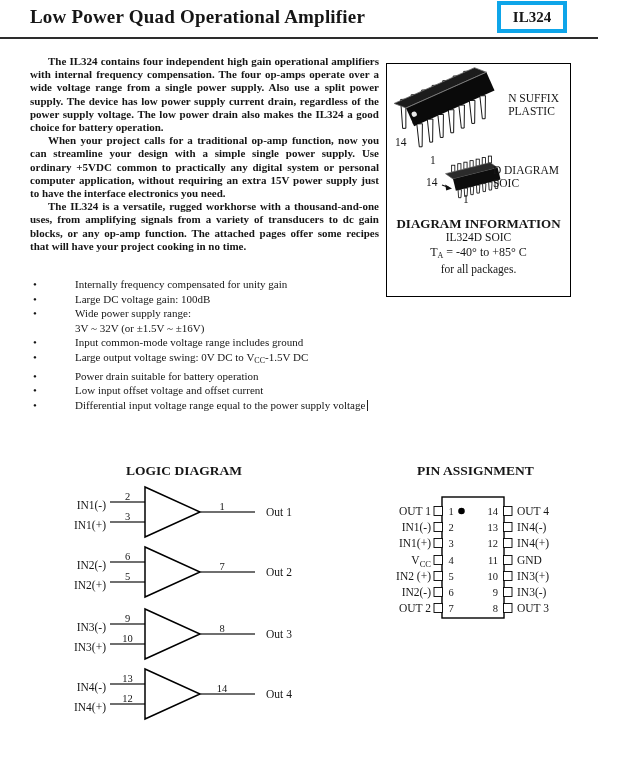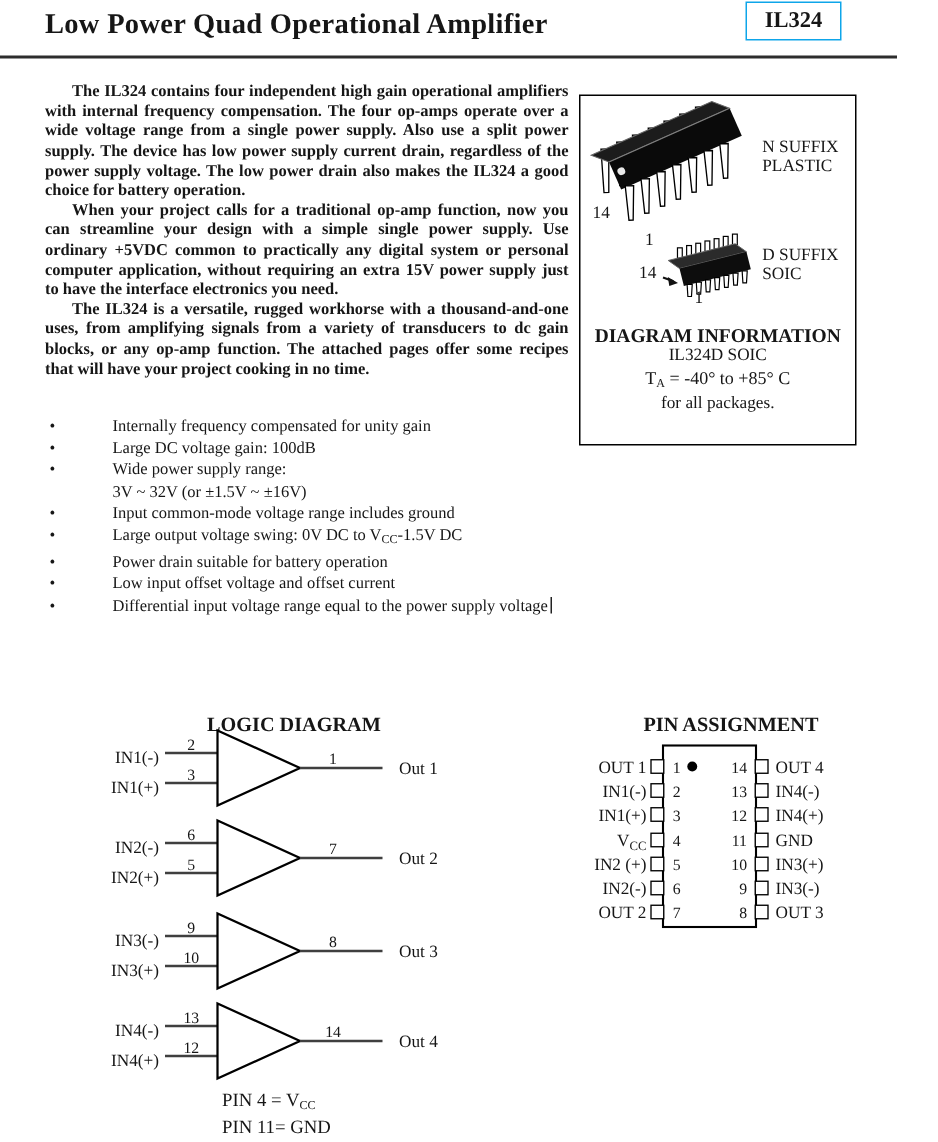--- a/index.html
+++ b/index.html
@@ -3,21 +3,21 @@
 <meta charset="utf-8">
 <style>
   html,body { margin:0; padding:0; background:#fff; }
   .page {
     position:relative; width:598px; height:761px; background:#ffffff;
     font-family:"Liberation Serif","DejaVu Serif",serif; color:#161616;
     overflow:hidden;
   }
   
   .doc-title { position:absolute; left:30px; top:6px; margin:0; font-size:19px; font-weight:bold; letter-spacing:0.2px; }
-  .part-box { position:absolute; left:497px; top:1px; width:62px; height:24px; border:1px solid #0ea5e9;
+  .part-box { position:absolute; left:497px; top:1px; width:62px; height:24px; border:4px solid #0ea5e9;
               text-align:center; line-height:24px; font-size:15px; font-weight:bold; }
   .title-rule { position:absolute; left:0; top:37px; width:625px; height:2px; background:#2d2d2d; }
   
   .description { position:absolute; left:30px; top:55px; width:349px; }
   .description p { margin:0; font-size:11px; line-height:13.2px; text-align:justify; text-indent:18px;font-weight:bold; }
   
   .features { position:absolute; left:30px; top:277px; width:365px; font-size:11px; }
   .feat { position:relative; padding-left:45px; line-height:14.6px; }
   .feat .bullet { position:absolute; left:3px; top:0; }
   .feat-cont { padding-left:45px; line-height:14.6px; }
@@ -31,21 +31,21 @@
   .pkg-label { position:absolute; right:11px; text-align:left; font-size:11.5px; line-height:13px; }
   .pkg-n { top:28px; }
   .pkg-d { top:100px; }
   .pkg-pin-num { position:absolute; font-size:11.5px; }
   .ordering { position:absolute; left:0; right:0; top:153px; text-align:center; }
   .ordering h3 { margin:0; font-size:13px; font-weight:bold; line-height:14px; }
   .ordering .ord-line { font-size:11.5px; line-height:12.8px; }
   .ordering .temp-line { font-size:12px; line-height:15px; margin-top:1px; }
   .ordering .temp-note { font-size:11.5px; line-height:12.5px; }
   
-  .sec-heading { position:absolute; margin:16px; font-size:13.5px; font-weight:bold; }
+  .sec-heading { position:absolute; margin:4px; font-size:13.5px; font-weight:bold; }
   .ld-heading { left:122px; top:459px; }
   .pa-heading { left:413px; top:459px; }
   
   text { font-family:"Liberation Serif","DejaVu Serif",serif; fill:#161616; }
   .wire { stroke:#3f3f3f; stroke-width:1.6; }
   .tri  { fill:#ffffff; stroke:#000; stroke-width:1.5; }
   .pinnum { font-size:10.5px; }
   .siglabel { font-size:11.5px; }
   .outlabel { font-size:11.5px; }
   .dipnum { font-size:10.5px; }
@@ -190,21 +190,21 @@
         </g>
         <line x1="55" y1="121" x2="62" y2="123.5" stroke="#111" stroke-width="1.3"></line>
         <polygon points="65,124.6 58.2,120.6 59.2,126.6" fill="#111"></polygon>
       </g>
     </svg>
     <div class="pkg-label pkg-n">
       <div>N SUFFIX</div>
       <div>PLASTIC</div>
     </div>
     <div class="pkg-label pkg-d">
-      <div>D SUFFIX</div>
+      <div>D DIAGRAM</div>
       <div>SOIC</div>
     </div>
     <div class="pkg-pin-num" style="left:8px; top:72px;">14</div>
     <div class="pkg-pin-num" style="left:43px; top:90px;">1</div>
     <div class="pkg-pin-num" style="left:39px; top:112px;">14</div>
     <div class="pkg-pin-num" style="left:76px; top:129px;">1</div>
     <div class="ordering">
       <h3>DIAGRAM INFORMATION</h3>
       <div class="ord-line">IL324D SOIC</div>
       <div class="temp-line"><span>T</span><sub class="cc">A</sub><span> = -40° to +85° C</span></div>
@@ -260,24 +260,20 @@
       <polygon class="tri" points="115,189 115,239 170,214"></polygon>
       <line class="wire" x1="170" y1="214" x2="225" y2="214"></line>
       <text class="pinnum" x="97.5" y="202" text-anchor="middle">13</text>
       <text class="pinnum" x="97.5" y="222" text-anchor="middle">12</text>
       <text class="siglabel" x="76" y="210.5" text-anchor="end">IN4(-)</text>
       <text class="siglabel" x="76" y="230.5" text-anchor="end">IN4(+)</text>
       <text class="pinnum" x="192" y="211.5" text-anchor="middle">14</text>
       <text class="outlabel" x="236" y="218">Out 4</text>
     </g>
   </svg>
-  <div class="pin-note">
-    <div><span>PIN 4 = V</span><sub class="cc">CC</sub></div>
-    <div>PIN 11= GND</div>
-  </div>
 
   <h2 class="sec-heading pa-heading">PIN ASSIGNMENT</h2>
   <svg class="pa-svg" width="235" height="140" viewBox="0 0 235 140">
     <rect x="52" y="7" width="62" height="121" fill="#fff" stroke="#000" stroke-width="1.4"></rect>
 
     <rect class="pin" x="44" y="16.5" width="8.5" height="9"></rect>
       <rect class="pin" x="44" y="32.5" width="8.5" height="9"></rect>
     <rect class="pin" x="44" y="48.5" width="8.5" height="9"></rect>
       <rect class="pin" x="44" y="65.5" width="8.5" height="9"></rect>
     <rect class="pin" x="44" y="81.5" width="8.5" height="9"></rect>

